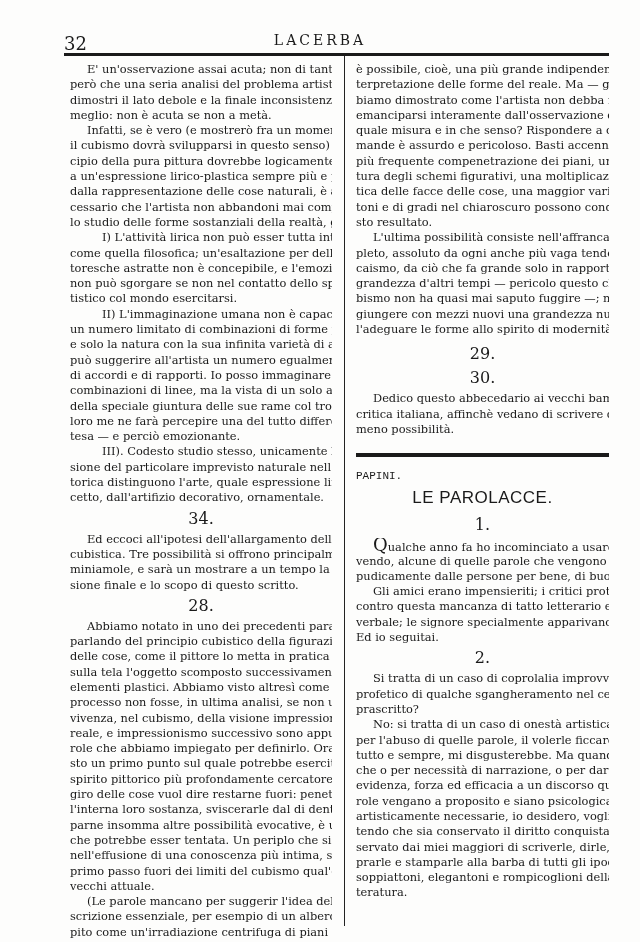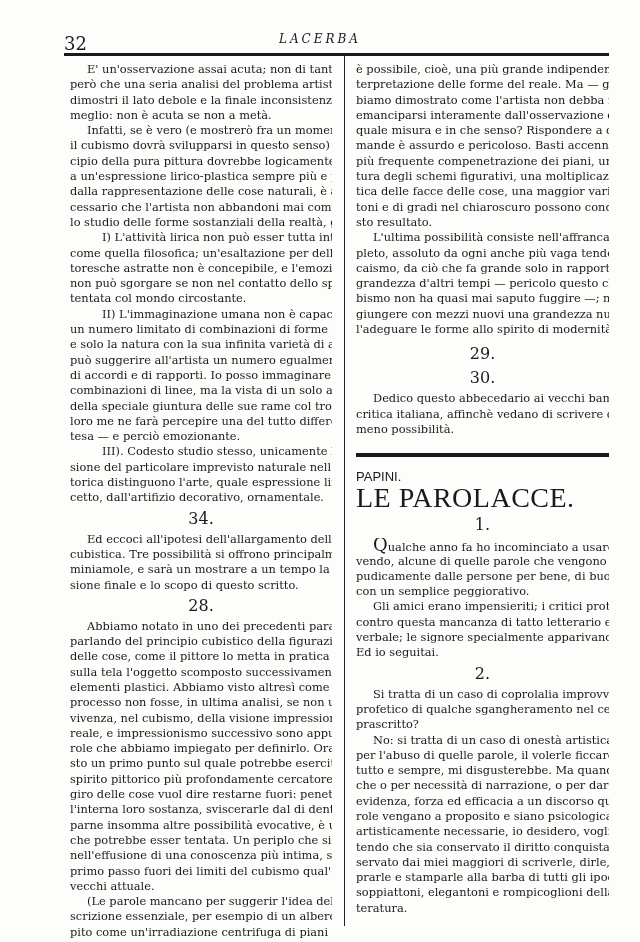--- a/index.html
+++ b/index.html
@@ -2,35 +2,35 @@
 <html><head>
 <meta charset="utf-8">
 <style>
   html, body { margin: 0; padding: 0; }
   body {
     width: 640px; height: 942px; background: #fdfdfc; position: relative; overflow: hidden;
     font-family: "DejaVu Serif", "Liberation Serif", serif; color: #1a1a1a;
   }
   .page-number { position: absolute; left: 64px; top: 33px; font-size: 18px; }
   .running-title { position: absolute; left: 0; width: 640px; top: 32px; text-align: center;
-    font-style: italic; font-size: 12px; letter-spacing: 3px; }
+    font-size: 14px; letter-spacing: 3px; }
   .header-rule { position: absolute; left: 64px; top: 53px; width: 545px; height: 3px; background: #1a1a1a; }
   .column-divider { position: absolute; left: 344px; top: 56px; width: 1px; height: 870px; background: #222; }
   .column { position: absolute; top: 62px; font-size: 11.4px; line-height: 15.3px; }
   .col-left { left: 70px; width: 262px; }
   .col-right { left: 356px; width: 253px; }
   .line { display: block; white-space: nowrap; text-align: justify; text-align-last: justify; height: 15.3px; overflow: hidden; }
   .line.last { text-align-last: left; }
   .line.indent { padding-left: 17px; }
   .line.indent2 { padding-left: 32px; }
   .section-num { display: block; text-align: center; font-size: 16px; height: 22px; line-height: 22px; margin: 2px 0 2px; }
   .gap { display: block; height: 4px; }
   .article-rule { display: block; height: 4px; background: #1a1a1a; margin: 16px 0 12px; }
-  .author { display: block; font-family: Liberation Sans, sans-serif; font-size: 13px; height: 15px; line-height: 15px; }
-  .article-title { display: block; font-family: Liberation Serif, serif; font-size: 28px; line-height: 28px; height: 28px; letter-spacing: 0.5px; }
+  .author { display: block; font-family: Liberation Mono, monospace; font-size: 11px; height: 15px; line-height: 15px; }
+  .article-title { display: block; text-align: center; font-family: Liberation Sans, sans-serif; font-size: 17px; line-height: 28px; height: 28px; letter-spacing: 0.5px; }
   .dropcap { font-size: 18px; line-height: 14px; }
 </style>
 </head>
 <body>
 
 <div>
   <span class="page-number">32</span>
   <span class="running-title">LACERBA</span>
   <div class="header-rule"></div>
   <div class="column-divider"></div>
@@ -49,21 +49,21 @@
       <span class="line">a un'espressione lirico-plastica sempre più e più libera</span>
       <span class="line">dalla rappresentazione delle cose naturali, è altresì ne-</span>
       <span class="line">cessario che l'artista non abbandoni mai completamente</span>
       <span class="line">lo studio delle forme sostanziali della realtà, giacchè:</span>
     </div>
     <div>
       <span class="line indent2">I) L'attività lirica non può esser tutta interiore</span>
       <span class="line">come quella filosofica; un'esaltazione per delle forme pit-</span>
       <span class="line">toresche astratte non è concepibile, e l'emozione feconda</span>
       <span class="line">non può sgorgare se non nel contatto dello spirito ar-</span>
-      <span class="line last">tentata col mondo circostante.</span>
+      <span class="line last">tistico col mondo esercitarsi.</span>
     </div>
     <div>
       <span class="line indent2">II) L'immaginazione umana non è capace che di</span>
       <span class="line">un numero limitato di combinazioni di forme plastiche,</span>
       <span class="line">e solo la natura con la sua infinita varietà di aspetti</span>
       <span class="line">può suggerire all'artista un numero egualmente infinito</span>
       <span class="line">di accordi e di rapporti. Io posso immaginare mille</span>
       <span class="line">combinazioni di linee, ma la vista di un solo albero e</span>
       <span class="line">della speciale giuntura delle sue rame col tronco e fra</span>
       <span class="line">loro me ne farà percepire una del tutto differente, inat-</span>
@@ -147,21 +147,20 @@
     <span class="article-rule"></span>
 
     <div>
       <span class="author">PAPINI.</span>
       <span class="article-title">LE PAROLACCE.</span>
       <span class="section-num">1.</span>
       <div>
         <span class="line indent"><span class="dropcap">Q</span><span>ualche anno fa ho incominciato a usare, scri-</span></span>
         <span class="line">vendo, alcune di quelle parole che vengono segnalate</span>
         <span class="line">pudicamente dalle persone per bene, di buon gusto,</span>
-        <span class="line last">con un semplice peggiorativo.</span>
       </div>
       <div>
         <span class="line indent">Gli amici erano impensieriti; i critici protestavano</span>
         <span class="line">contro questa mancanza di tatto letterario e di decenza</span>
         <span class="line">verbale; le signore specialmente apparivano disperatissime.</span>
         <span class="line last">Ed io seguitai.</span>
       </div>
       <span class="section-num">2.</span>
       <div>
         <span class="line indent">Si tratta di un caso di coprolalia improvvisa, segno</span>

